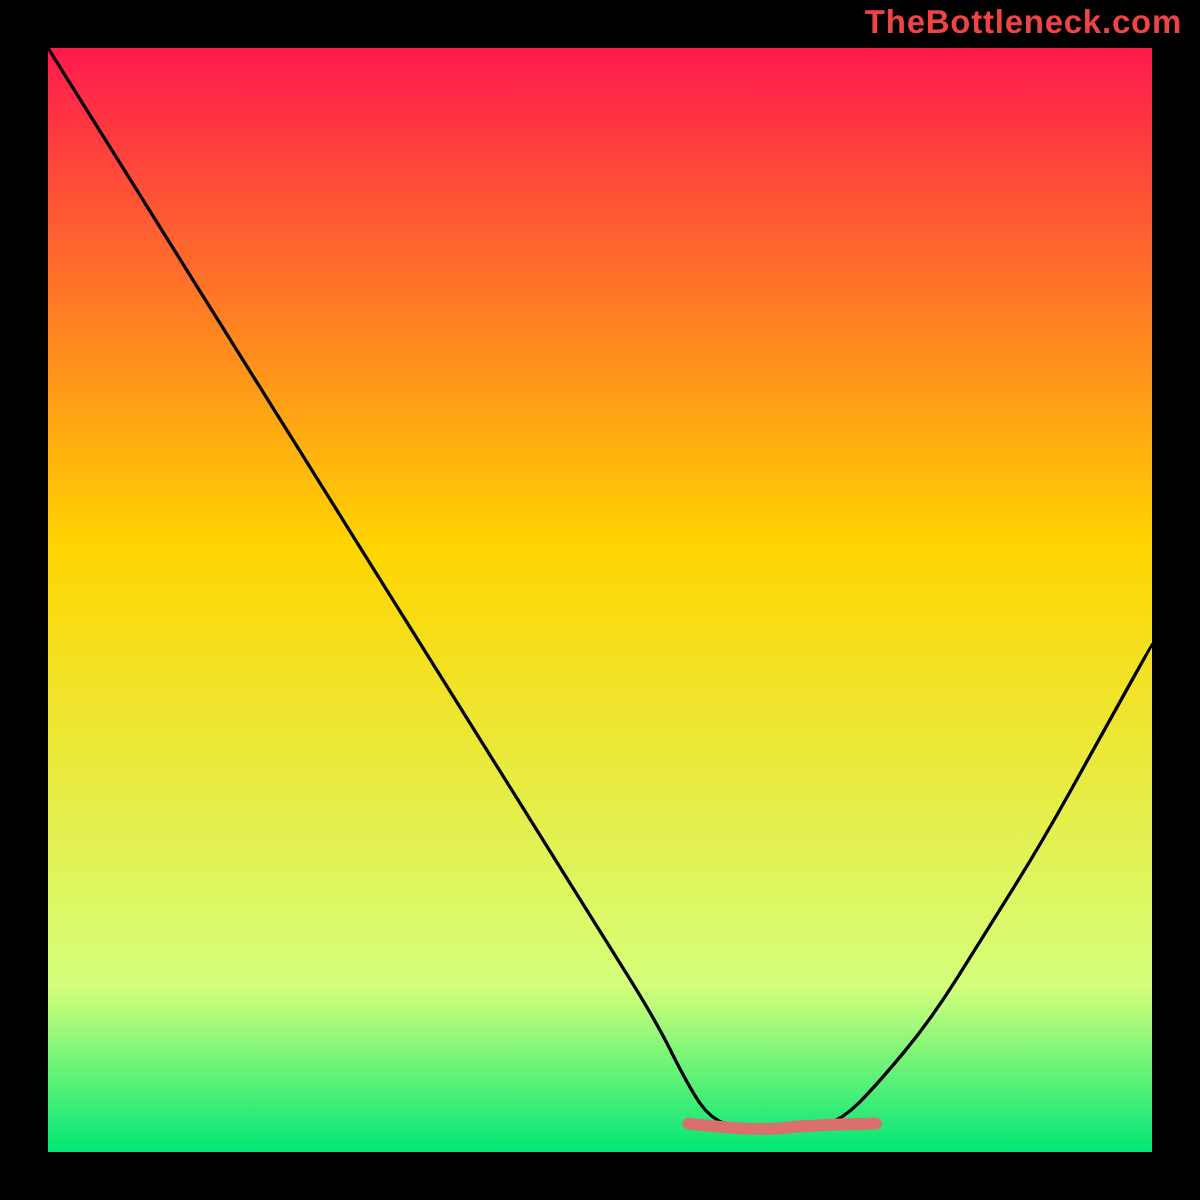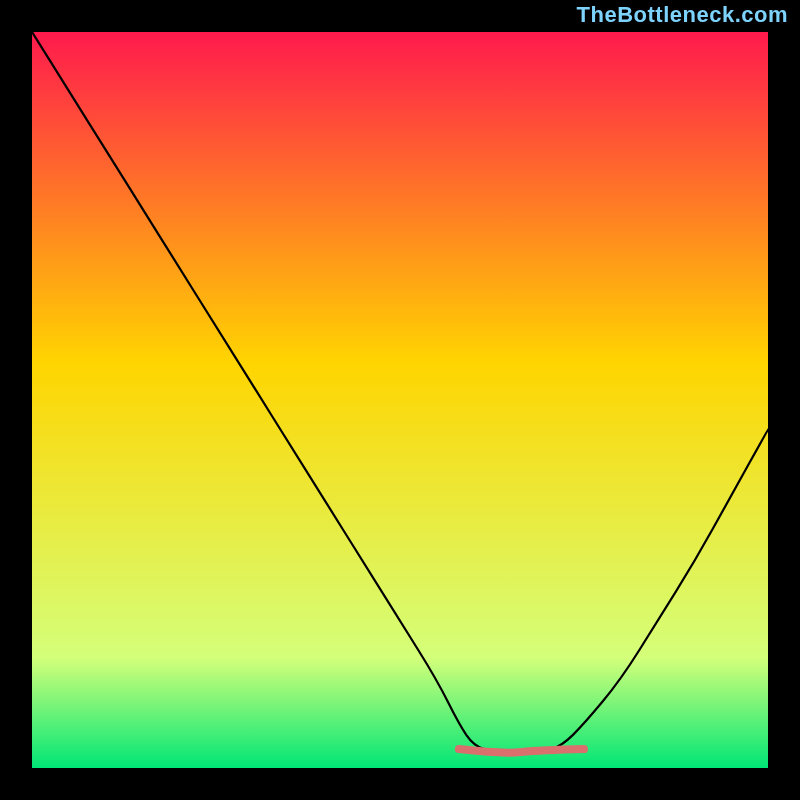--- a/index.html
+++ b/index.html
@@ -13,21 +13,21 @@
   .frame {
     position: relative;
     width: 800px;
     height: 800px;
     background: #000;
   }
   .attribution {
     position: absolute;
     top: 2px;
     right: 12px;
-    color: #7dd3fc;
+    color: #ef4444;
     font-size: 22px;
     font-weight: 600;
     letter-spacing: 0.5px;
     z-index: 10;
   }
   .plot-wrap {
     position: absolute;
     left: 32px;
     top: 32px;
     width: 736px;

